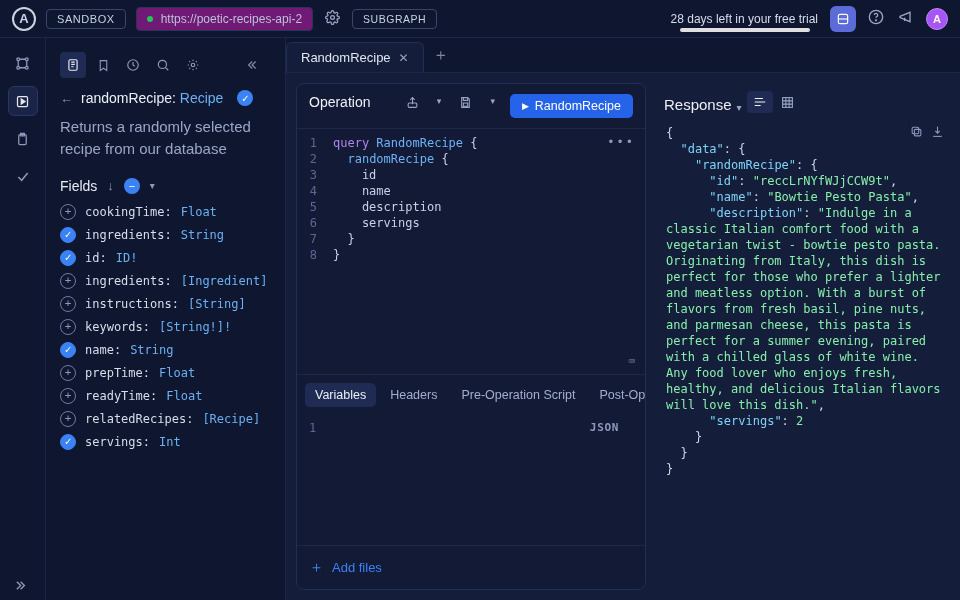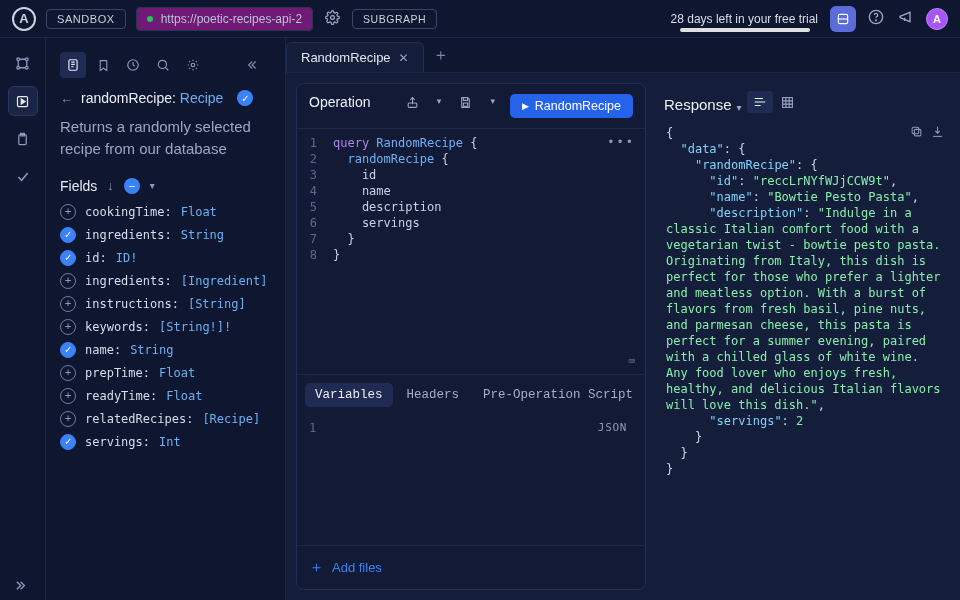--- a/index.html
+++ b/index.html
@@ -159,26 +159,26 @@
 .gutter div { height:16px; line-height:16px;}
 .code { flex:1; line-height:16px; white-space:pre; color:#c9d1e4;margin-left:8px;}
 .kw { color:#b084eb; }
 .ident { color:#6db2f7; }
 .op-ellipsis { position:absolute; right:10px; top:6px; color:#8d98bb; letter-spacing:2px;}
 .kb-icon { position:absolute; right:10px; bottom:6px; color:#6b779e; font-size:11px;}
 .vars-head {
   display:flex; gap:4px; padding:8px 8px; border-top:1px solid #1e2848; overflow:hidden;
 }
 .vars-tab {
-  padding:5px 10px; border-radius:5px; font-size:12.5px; color:#a3aecf; white-space:nowrap;font-family:Liberation Mono, monospace;
+  padding:5px 10px; border-radius:5px; font-size:12.5px; color:#a3aecf; white-space:nowrap;
 }
 .vars-tab.active { background:#1f2b52; color:#eceff8;}
 .vars-body { height:130px; position:relative; padding:6px 10px;}
 .vars-body .ln { position:absolute; left:12px; top:6px; color:#5b6894;}
-.vars-body .json-lab { position:absolute; right:18px; top:6px; color:#8d98bb; letter-spacing:.06em; font-size:11px;}
+.vars-body .json-lab { position:absolute; right:26px; top:6px; color:#8d98bb; letter-spacing:.06em; font-size:11px;font-weight:bold;}
 .add-files {
   display:flex; align-items:center; gap:8px; color:#3b82f6; font-size:13px;
   padding:12px 12px; border-top:1px solid #1e2848;
 }
 .add-files .plus { font-size:15px;}
 
 
 .resp-panel { flex:1; margin:10px 10px 10px 0; display:flex; flex-direction:column;}
 .resp-head {
   display:flex; align-items:flex-end; gap:5px; padding:8px 6px 10px 2px;

